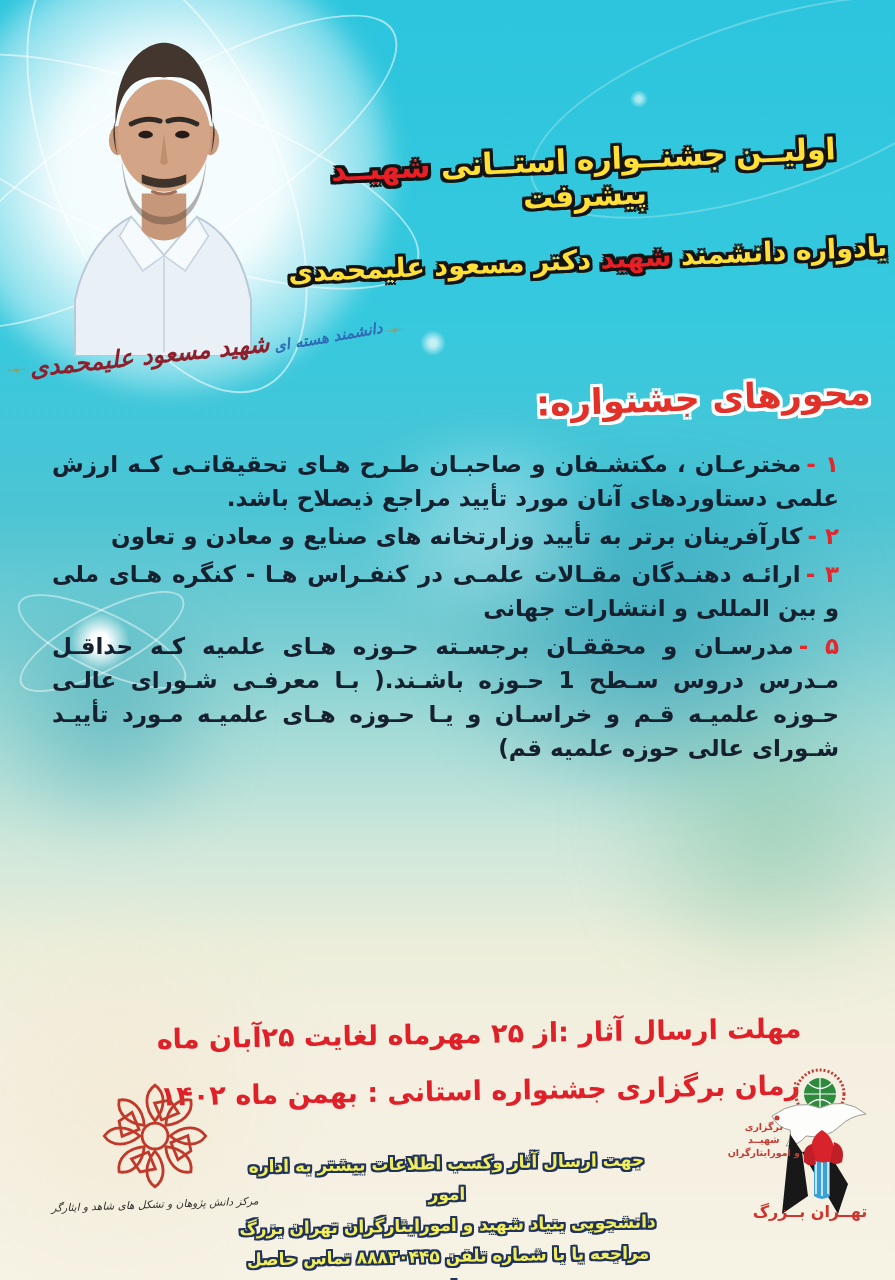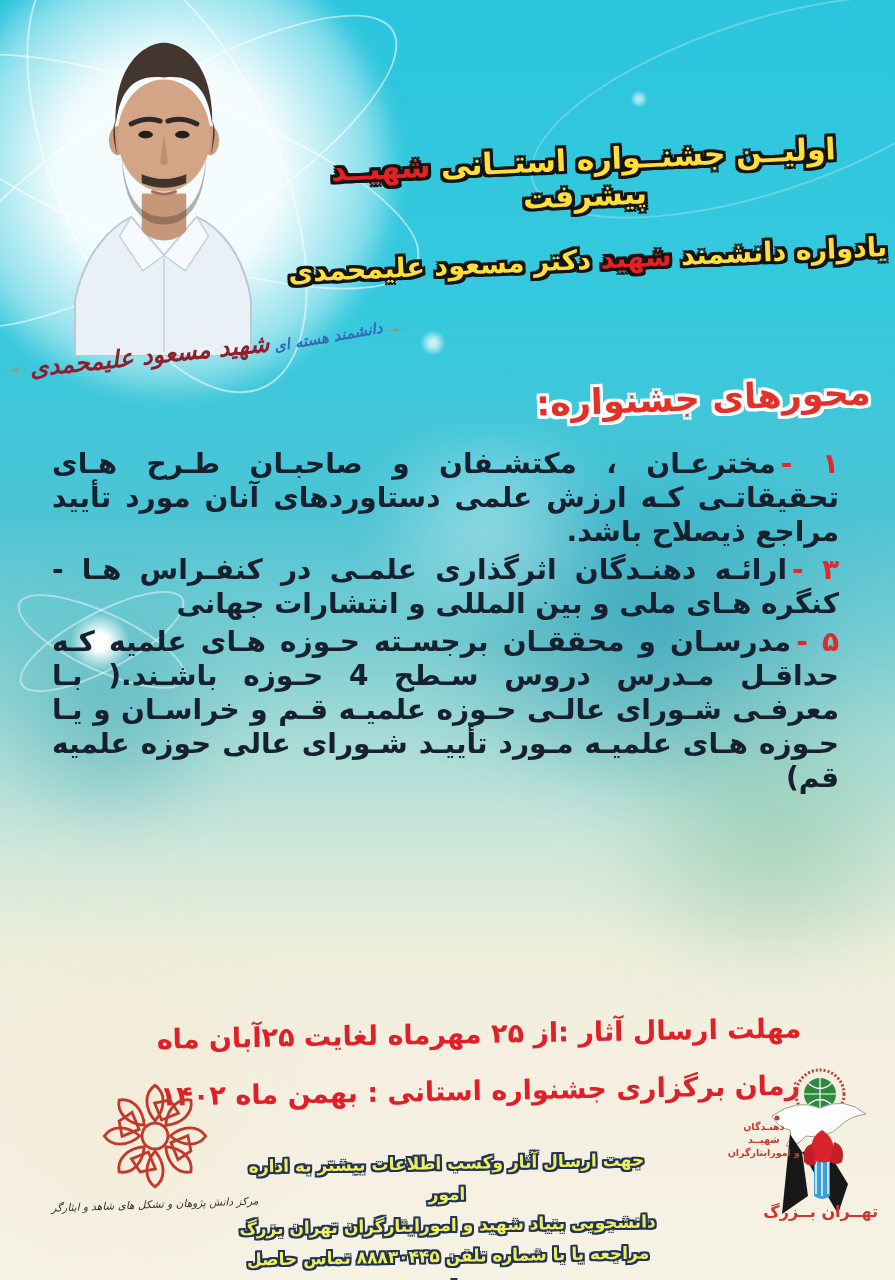--- a/index.html
+++ b/index.html
@@ -44,42 +44,42 @@
   .sig-text{white-space:nowrap;font-style:italic;font-weight:bold;direction:rtl;}
   .sig-blue{color:#2f6cb5;font-size:15px;display:inline-block;transform:rotate(-4deg);}
   .sig-red{color:#8e1f2c;font-size:24px;}
 
   .section-heading{position:absolute;right:24px;top:378px;direction:rtl;
     font-size:35px;font-weight:bold;color:#e23129;transform:rotate(-2deg);
     text-shadow:-3px -3px 0 #fff,3px -3px 0 #fff,-3px 3px 0 #fff,3px 3px 0 #fff,
       -3px 0 0 #fff,3px 0 0 #fff,0 -3px 0 #fff,0 3px 0 #fff;}
 
   .items{position:absolute;left:52px;right:56px;top:447px;direction:rtl;}
-  .item{font-size:28px;line-height:34px;font-weight:bold;color:#16202f;
+  .item{font-size:23px;line-height:34px;font-weight:bold;color:#16202f;
     text-align:justify;margin:0 0 4px 0;}
   .item .num{color:#e2282c;margin-left:5px;}
 
   .dates{position:absolute;left:130px;right:66px;top:1018px;direction:rtl;text-align:center;
     color:#e02028;font-weight:bold;transform:rotate(-1deg);}
   .date-line1{font-size:27px;}
   .date-line2{font-size:27px;margin-top:26px;}
 
   .footer-text{position:absolute;left:235px;right:235px;top:1148px;direction:rtl;text-align:center;
     transform:rotate(-1deg);font-size:17px;line-height:31px;font-weight:bold;color:#f2ee5e;
     text-shadow:-2px -2px 0 #20325e,2px -2px 0 #20325e,-2px 2px 0 #20325e,2px 2px 0 #20325e,
       -2px 0 0 #20325e,2px 0 0 #20325e,0 -2px 0 #20325e,0 2px 0 #20325e;}
 
   .left-logo{position:absolute;left:50px;top:1082px;width:210px;text-align:center;}
   .left-logo-caption{margin-top:4px;font-size:10.5px;font-style:italic;color:#33302c;
     direction:rtl;white-space:nowrap;transform:rotate(-2deg);}
 
   .right-logo{position:absolute;left:742px;top:1064px;width:146px;height:190px;}
   .rl-text{position:absolute;right:88px;top:56px;direction:rtl;text-align:center;
     color:#c43b33;font-weight:bold;font-size:9.5px;line-height:13px;white-space:nowrap;}
-  .rl-city{position:absolute;left:0;right:10px;top:138px;direction:rtl;
+  .rl-city{position:absolute;left:0;right:10px;top:138px;text-align:center;direction:rtl;
     color:#d0342c;font-weight:bold;font-size:16px;letter-spacing:1px;}
 </style>
 </head>
 <body>
 
 <div class="poster">
 
   <div class="patch p-teal1"></div>
   <div class="patch p-teal2"></div>
   <div class="patch p-green"></div>
@@ -136,22 +136,23 @@
       <line x1="0" y1="10" x2="58" y2="10" stroke="#ad8d45" stroke-width="1.4"></line>
       <path d="M20,10 L29,2 L38,10 L29,18 Z" fill="none" stroke="#ad8d45" stroke-width="1.6"></path>
       <path d="M29,6 L33,10 L29,14 L25,10 Z" fill="#ad8d45"></path>
     </svg>
   </div>
 
   <div class="section-heading">محورهای جشنواره:</div>
 
   <div class="items">
     <p class="item"><span class="num">۱ -</span><span>مخترعـان ، مکتشـفان و صاحبـان طـرح هـای تحقیقاتـی کـه ارزش علمی دستاوردهای آنان مورد تأیید مراجع ذیصلاح باشد.</span></p>
-    <p class="item"><span class="num">۳ -</span><span>ارائـه دهنـدگان اثرگذاری علمـی در کنفـراس هـا - کنگره هـای ملی و بین المللی و انتشارات جهانی</span></p>
-    <p class="item"><span class="num">۵ -</span><span>مدرسـان و محققـان برجسـته حـوزه هـای علمیه کـه حداقـل مـدرس دروس سـطح 4 حـوزه باشـند.( بـا معرفـی شـورای عالـی حـوزه علمیـه قـم و خراسـان و یـا حـوزه هـای علمیـه مـورد تأییـد شـورای عالی حوزه علمیه قم)</span></p>
+    <p class="item"><span class="num">۲ -</span><span>کارآفرینان برتر به تأیید وزارتخانه های صنایع و معادن و تعاون</span></p>
+    <p class="item"><span class="num">۳ -</span><span>ارائـه دهنـدگان مقـالات علمـی در کنفـراس هـا - کنگره هـای ملی و بین المللی و انتشارات جهانی</span></p>
+    <p class="item"><span class="num">۵ -</span><span>مدرسـان و محققـان برجسـته حـوزه هـای علمیه کـه حداقـل مـدرس دروس سـطح 1 حـوزه باشـند.( بـا معرفـی شـورای عالـی حـوزه علمیـه قـم و خراسـان و یـا حـوزه هـای علمیـه مـورد تأییـد شـورای عالی حوزه علمیه قم)</span></p>
   </div>
 
   <div class="dates">
     <div class="date-line1">مهلت ارسال آثار :از ۲۵ مهرماه لغایت ۲۵آبان ماه</div>
     <div class="date-line2">زمان برگزاری جشنواره استانی : بهمن ماه ۱۴۰۲</div>
   </div>
 
   <div class="footer-text">
     <div>جهت ارسال آثار وکسب اطلاعات بیشتر به اداره امور</div>
     <div>دانشجویی بنیاد شهید و امورایثارگران تهران بزرگ</div>
@@ -192,20 +193,20 @@
       <circle cx="35" cy="54" r="2.5" fill="#c43b33"></circle>
       <path d="M48,70 L40,150 L66,132 L60,88 Z" fill="#181818"></path>
       <path d="M60,88 L96,150 L106,120 L84,84 Z" fill="#181818"></path>
       <path d="M72,96 h16 v36 q-8,6 -16,0 Z" fill="#3aa0d8"></path>
       <path d="M74,98 v32 M80,98 v34 M86,98 v32" stroke="#fff" stroke-width="1.4"></path>
       <path d="M80,66 q-14,8 -10,28 q10,8 20,2 q6,-20 -10,-30 Z" fill="#d9232c"></path>
       <path d="M70,80 q-10,2 -8,18 q6,6 12,2 Z" fill="#c01f28"></path>
       <path d="M92,78 q12,4 8,20 q-6,4 -12,0 Z" fill="#c01f28"></path>
     </svg>
     <div class="rl-text">
-      <div>دهنـدگان</div>
+      <div>برگزاری</div>
       <div>شهیــد</div>
       <div>و امورایثارگران</div>
     </div>
     <div class="rl-city">تهــران بــزرگ</div>
   </div>
 
 </div>
 
 </body></html>

